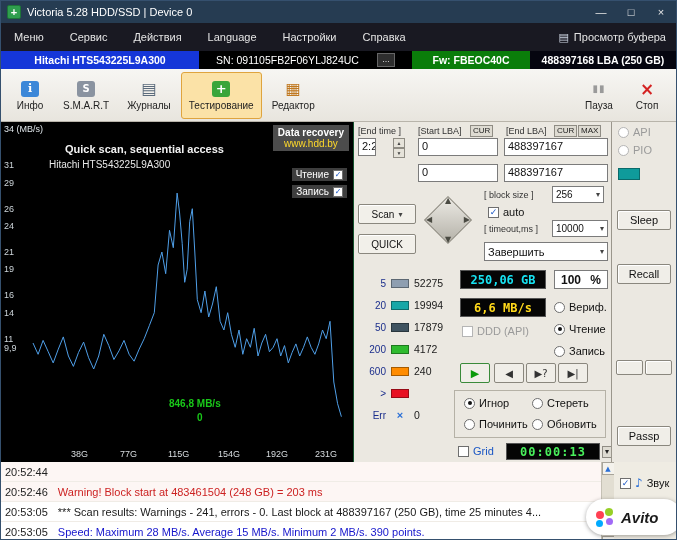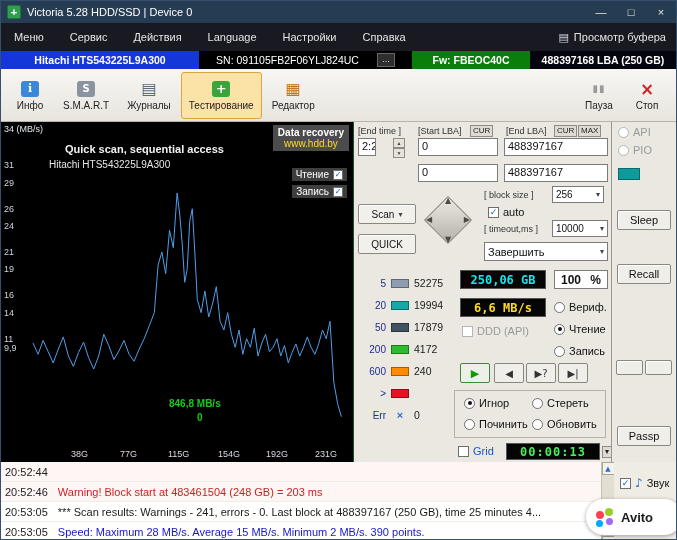--- a/index.html
+++ b/index.html
@@ -121,21 +121,21 @@
 .sound-ic{color:#2a6fd6;font-size:12px;font-family:"DejaVu Sans",sans-serif;}
 
 
 .avito{position:absolute;right:-6px;bottom:4px;width:96px;height:36px;background:#fff;border-radius:18px;display:flex;align-items:center;gap:7px;padding-left:10px;box-shadow:0 1px 4px rgba(0,0,0,.35);}
 .alogo{position:relative;width:18px;height:18px;flex:none;}
 .alogo i{position:absolute;border-radius:50%;display:block;}
 .dot-r{left:0;top:3px;width:8px;height:8px;background:#ff4053;}
 .dot-g{left:9px;top:0;width:8px;height:8px;background:#97cf26;}
 .dot-b{left:0;top:12px;width:7px;height:7px;background:#00aaff;}
 .dot-p{left:10px;top:10px;width:7px;height:7px;background:#a169f7;}
-.avito-text{font-size:13px;font-weight:bold;color:#1a1a1a;}
+.avito-text{font-size:15px;font-weight:bold;color:#1a1a1a;font-style:italic;}
 </style>
 </head>
 <body>
 
 <div class="win">
 
   <div class="titlebar">
     <span class="app-icon">+</span>
     <span class="title">Victoria 5.28 HDD/SSD | Device 0</span>
     <span class="wbtn">—</span>

